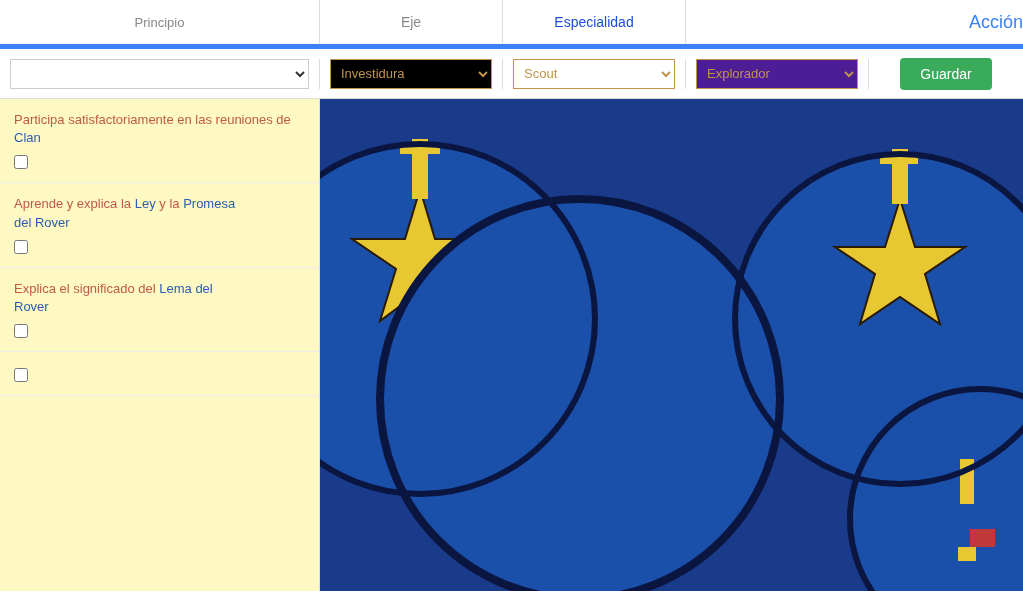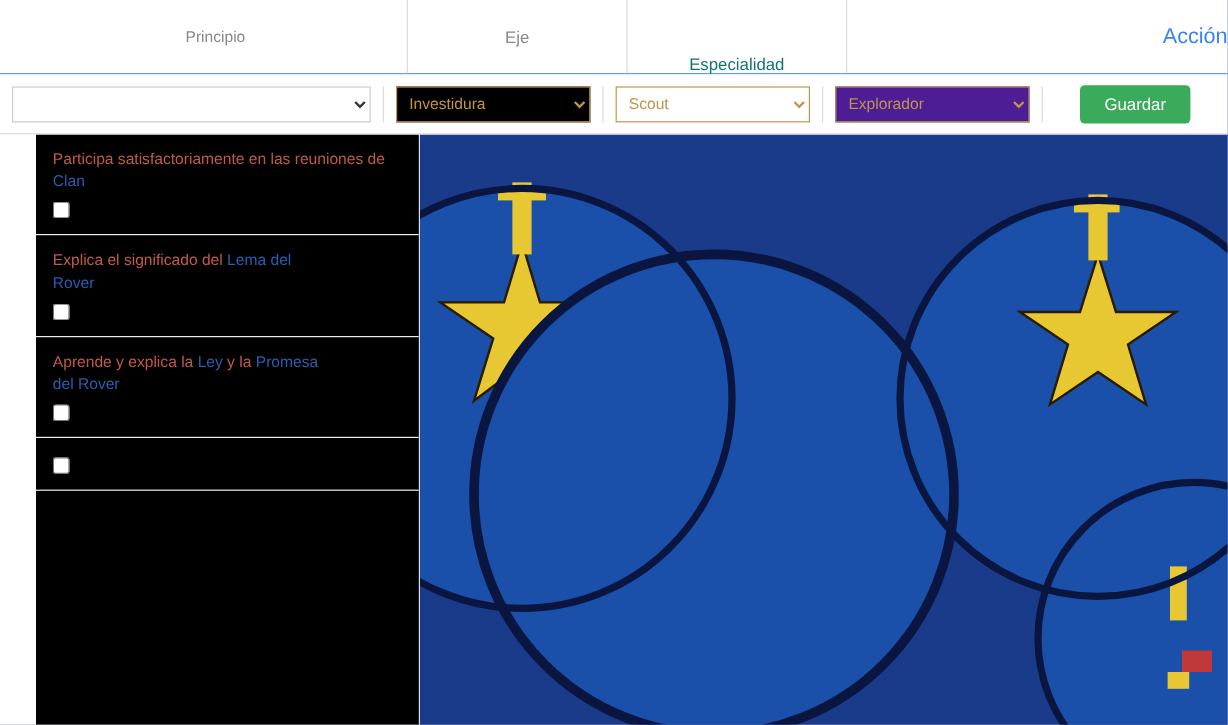--- a/index.html
+++ b/index.html
@@ -8,26 +8,25 @@
       font-size: 14px;
       overflow: hidden;
       width: 1023px;
       height: 604px;
       background: #fff;
     }
 
     
     .header-row {
       display: flex;
-      border-bottom: 1px solid #3b82f6;
-      height: 62px;
+      border-bottom: 5px solid #3b82f6;
+      height: 49px;
       position: relative;
       z-index: 10;
       background: #fff;
-      padding-left: 20px;
     }
     .col-principio {
       width: 320px;
       min-width: 320px;
       border-right: 1px solid #ddd;
       display: flex;
       align-items: center;
       justify-content: center;
       color: #888;
       font-size: 13px;
@@ -40,23 +39,23 @@
       align-items: center;
       justify-content: center;
       color: #888;
       font-size: 14px;
     }
     .col-especialidad {
       width: 183px;
       min-width: 183px;
       border-right: 1px solid #ddd;
       display: flex;
-      align-items: flex-end;
-      justify-content: center;
-      color: #0f766e;
+      align-items: center;
+      justify-content: center;
+      color: #1d4ed8;
       font-size: 14px;
     }
     .col-nivel {
       width: 183px;
       min-width: 183px;
       border-right: 1px solid #ddd;
       display: flex;
       align-items: center;
       justify-content: center;
       color: #c0594a;
@@ -172,24 +171,23 @@
       height: calc(604px - 112px);
       position: relative;
     }
 
     
     .left-panel {
       width: 320px;
       min-width: 320px;
       border-right: 1px solid #ddd;
       overflow-y: auto;
-      background: #000000;
+      background: #fef9c3;
       position: relative;
       z-index: 5;
-      margin-left: 30px;
     }
 
     .list-item {
       border-bottom: 1px solid #eee;
       padding: 12px 14px 10px 14px;
     }
     .list-item-text {
       font-size: 13px;
       color: #c0594a;
       margin-bottom: 8px;
@@ -280,30 +278,30 @@
       <div class="list-item-text">
         <span style="color:#c0594a">Participa satisfactoriamente en las reuniones de </span><span style="color:#2a5db0">Clan</span>
       </div>
       <div class="list-item-checkbox">
         <input type="checkbox" style="">
       </div>
     </div>
 
     <div class="list-item">
       <div class="list-item-text">
-        <span style="color:#c0594a">Explica el significado del </span><span style="color:#2a5db0">Lema del<br>Rover</span>
+        <span style="color:#c0594a">Aprende y explica la </span><span style="color:#2a5db0">Ley</span><span style="color:#c0594a"> y la </span><span style="color:#2a5db0">Promesa<br>del Rover</span>
       </div>
       <div class="list-item-checkbox">
         <input type="checkbox" style="">
       </div>
     </div>
 
     <div class="list-item">
       <div class="list-item-text">
-        <span style="color:#c0594a">Aprende y explica la </span><span style="color:#2a5db0">Ley</span><span style="color:#c0594a"> y la </span><span style="color:#2a5db0">Promesa<br>del Rover</span>
+        <span style="color:#c0594a">Explica el significado del </span><span style="color:#2a5db0">Lema del<br>Rover</span>
       </div>
       <div class="list-item-checkbox">
         <input type="checkbox" style="">
       </div>
     </div>
 
     <div class="list-item">
       <div class="list-item-checkbox">
         <input type="checkbox" style="">
       </div>

